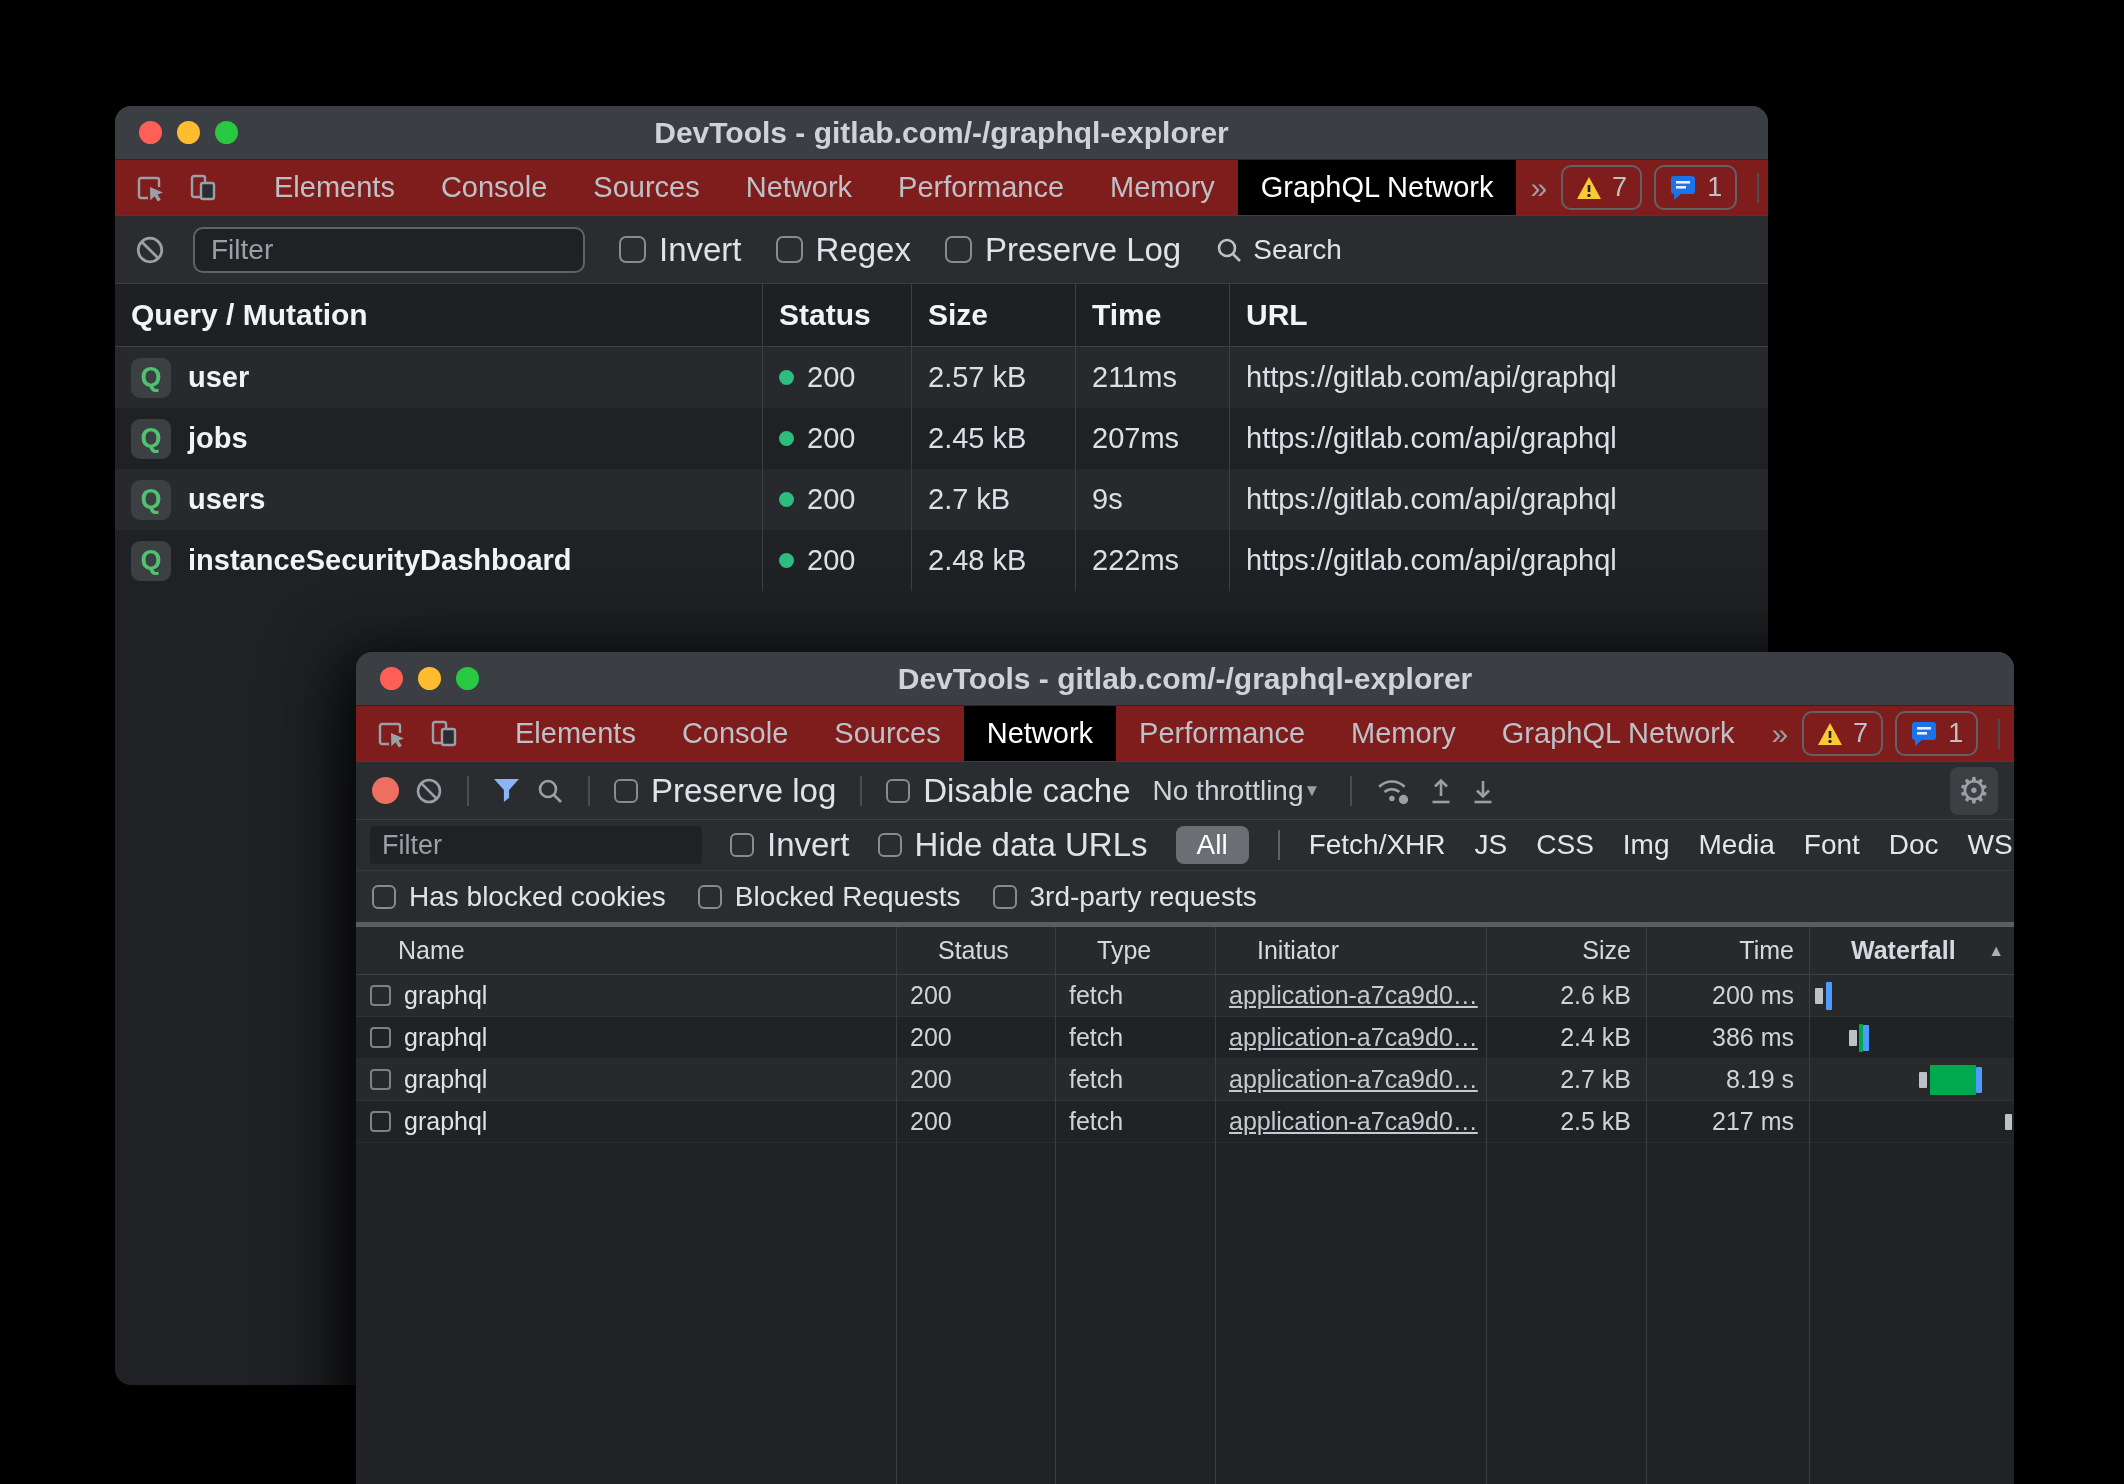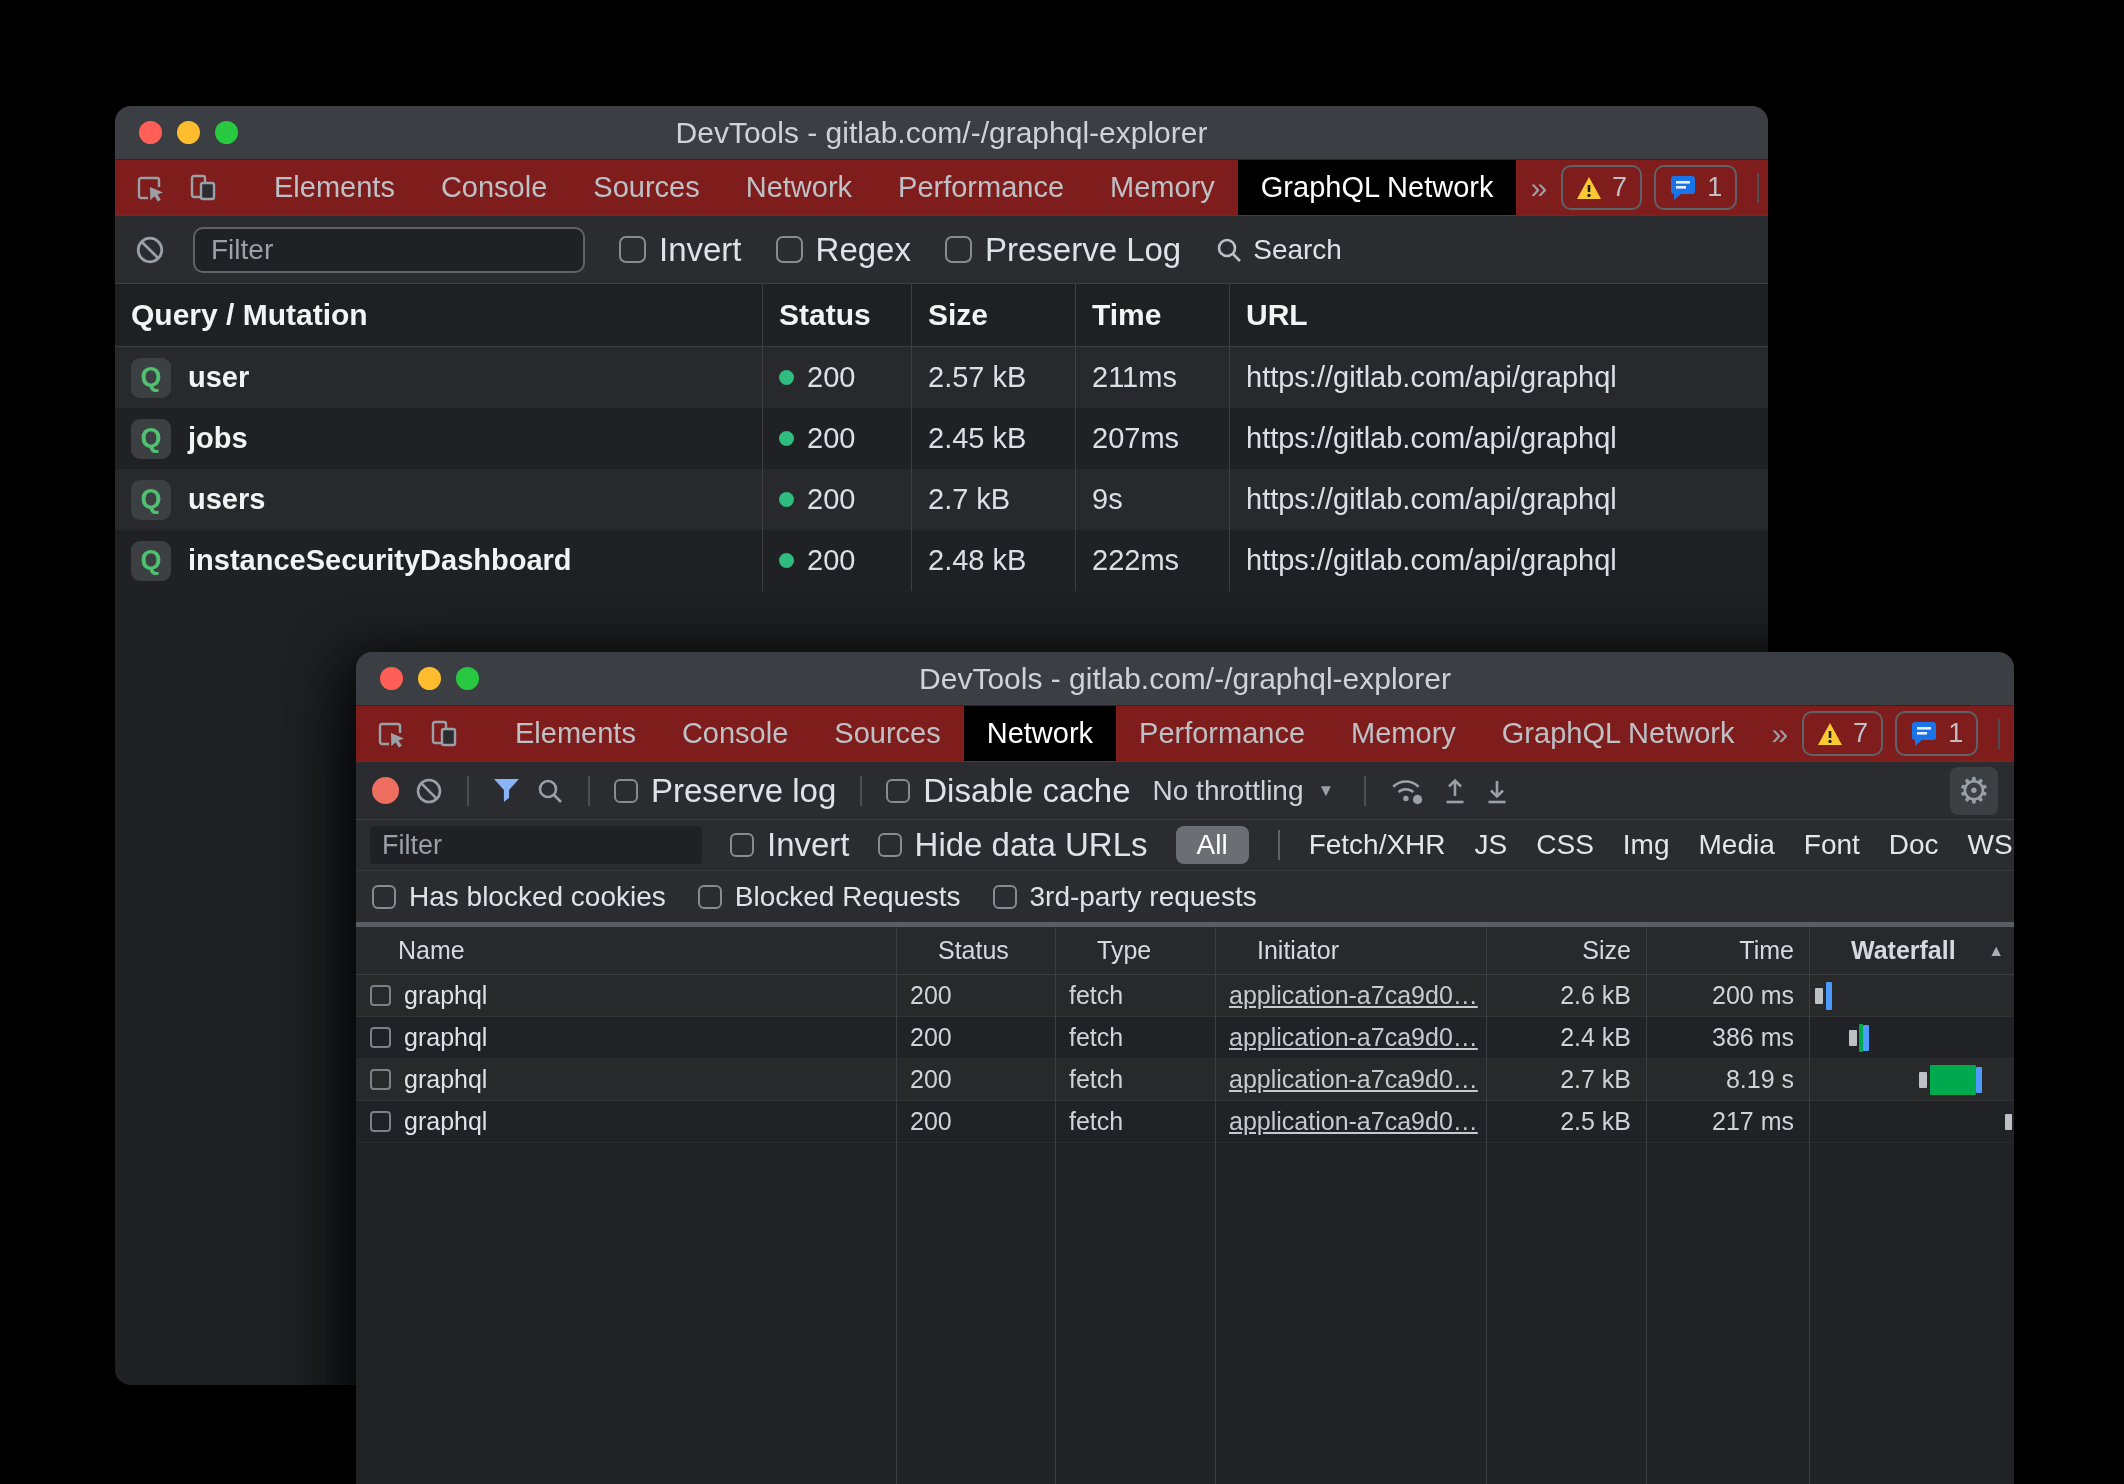--- a/index.html
+++ b/index.html
@@ -12,21 +12,21 @@
   .win-back  { left:115px; top:106px; width:1653px; height:1279px; border-radius:16px;
                box-shadow:0 18px 60px rgba(0,0,0,.65); z-index:1; }
   .win-front { left:356px; top:652px; width:1658px; height:832px; border-radius:16px 16px 0 0;
                box-shadow:0 24px 90px rgba(0,0,0,.85), -14px 0 50px rgba(0,0,0,.55); z-index:2; }
 
   .titlebar { height:54px; background:#3b3e42; display:flex; align-items:center; position:relative;
               border-bottom:1px solid #27282b; }
   .lights { position:absolute; left:24px; display:flex; gap:15px; }
   .light { width:23px; height:23px; border-radius:50%; }
   .light.red{ background:#ff5f57; } .light.yellow{ background:#febc2e; } .light.green{ background:#28c840; }
-  .title { width:100%; text-align:center; font-size:30px; font-weight:400; color:#cfd2d6; }
+  .title { width:100%; text-align:center; font-size:30px; font-weight:700; color:#cfd2d6; }
 
   .tabbar { height:56px; background:#7f1d1d; display:flex; align-items:stretch;
             border-bottom:1px solid #3c4043; }
   .tb-icons { display:flex; align-items:center; gap:8px; padding:0 10px 0 14px; }
   .tb-btn { width:44px; height:44px; display:flex; align-items:center; justify-content:center; border-radius:6px; }
   .vdiv { width:2px; height:30px; background:#4a4d51; align-self:center; margin:0 8px; }
   .tabs { display:flex; align-items:stretch; }
   .tab { display:flex; align-items:center; padding:0 23px; font-size:29px; color:#bdc1c6; white-space:nowrap; }
   .tab.active { background:#000; color:#fff; }
   .chev { display:flex; align-items:center; padding:0 14px; color:#9aa0a6; font-size:30px; }
@@ -64,21 +64,21 @@
             font-weight:700; font-size:27px; display:flex; align-items:center; justify-content:center;
             margin-right:17px; flex:0 0 auto; }
   .qname { font-size:29px; font-weight:700; color:#f1f3f4; }
   .sdot { width:15px; height:15px; border-radius:50%; background:#2ebd7f; margin-right:13px; flex:0 0 auto; }
   .gql-empty { height:791px; background:#1f2124; }
 
   
   .net-toolbar { height:58px; background:#2a2c2f; border-bottom:1px solid #3c4043;
                  display:flex; align-items:center; gap:16px; padding:0 16px; }
   .rec-dot { width:27px; height:27px; border-radius:50%; background:#ee6e5f; flex:0 0 auto; }
-  .throttle { display:flex; align-items:center; gap:14px; font-size:28px; color:#cfd2d6; padding:0 6px;text-align:right; }
+  .throttle { display:flex; align-items:center; font-size:28px; color:#cfd2d6; padding:0 6px;text-align:right; }
   .caret { font-size:17px; color:#9aa0a6; }
   .toolbar-right { margin-left:auto; display:flex; align-items:center; }
   .gearbox { width:48px; height:48px; background:#3c4043; border-radius:8px;
              display:flex; align-items:center; justify-content:center; }
 
   .net-filterrow { height:51px; background:#2a2c2f; border-bottom:1px solid #36383b;
                    display:flex; align-items:center; gap:28px; padding:0 14px; }
   .net-input { width:332px; height:38px; background:#202124; border:none; border-radius:4px;
                color:#e8eaed; font-size:27px; padding:0 12px; outline:none;
                font-family:"Liberation Sans", sans-serif; }

